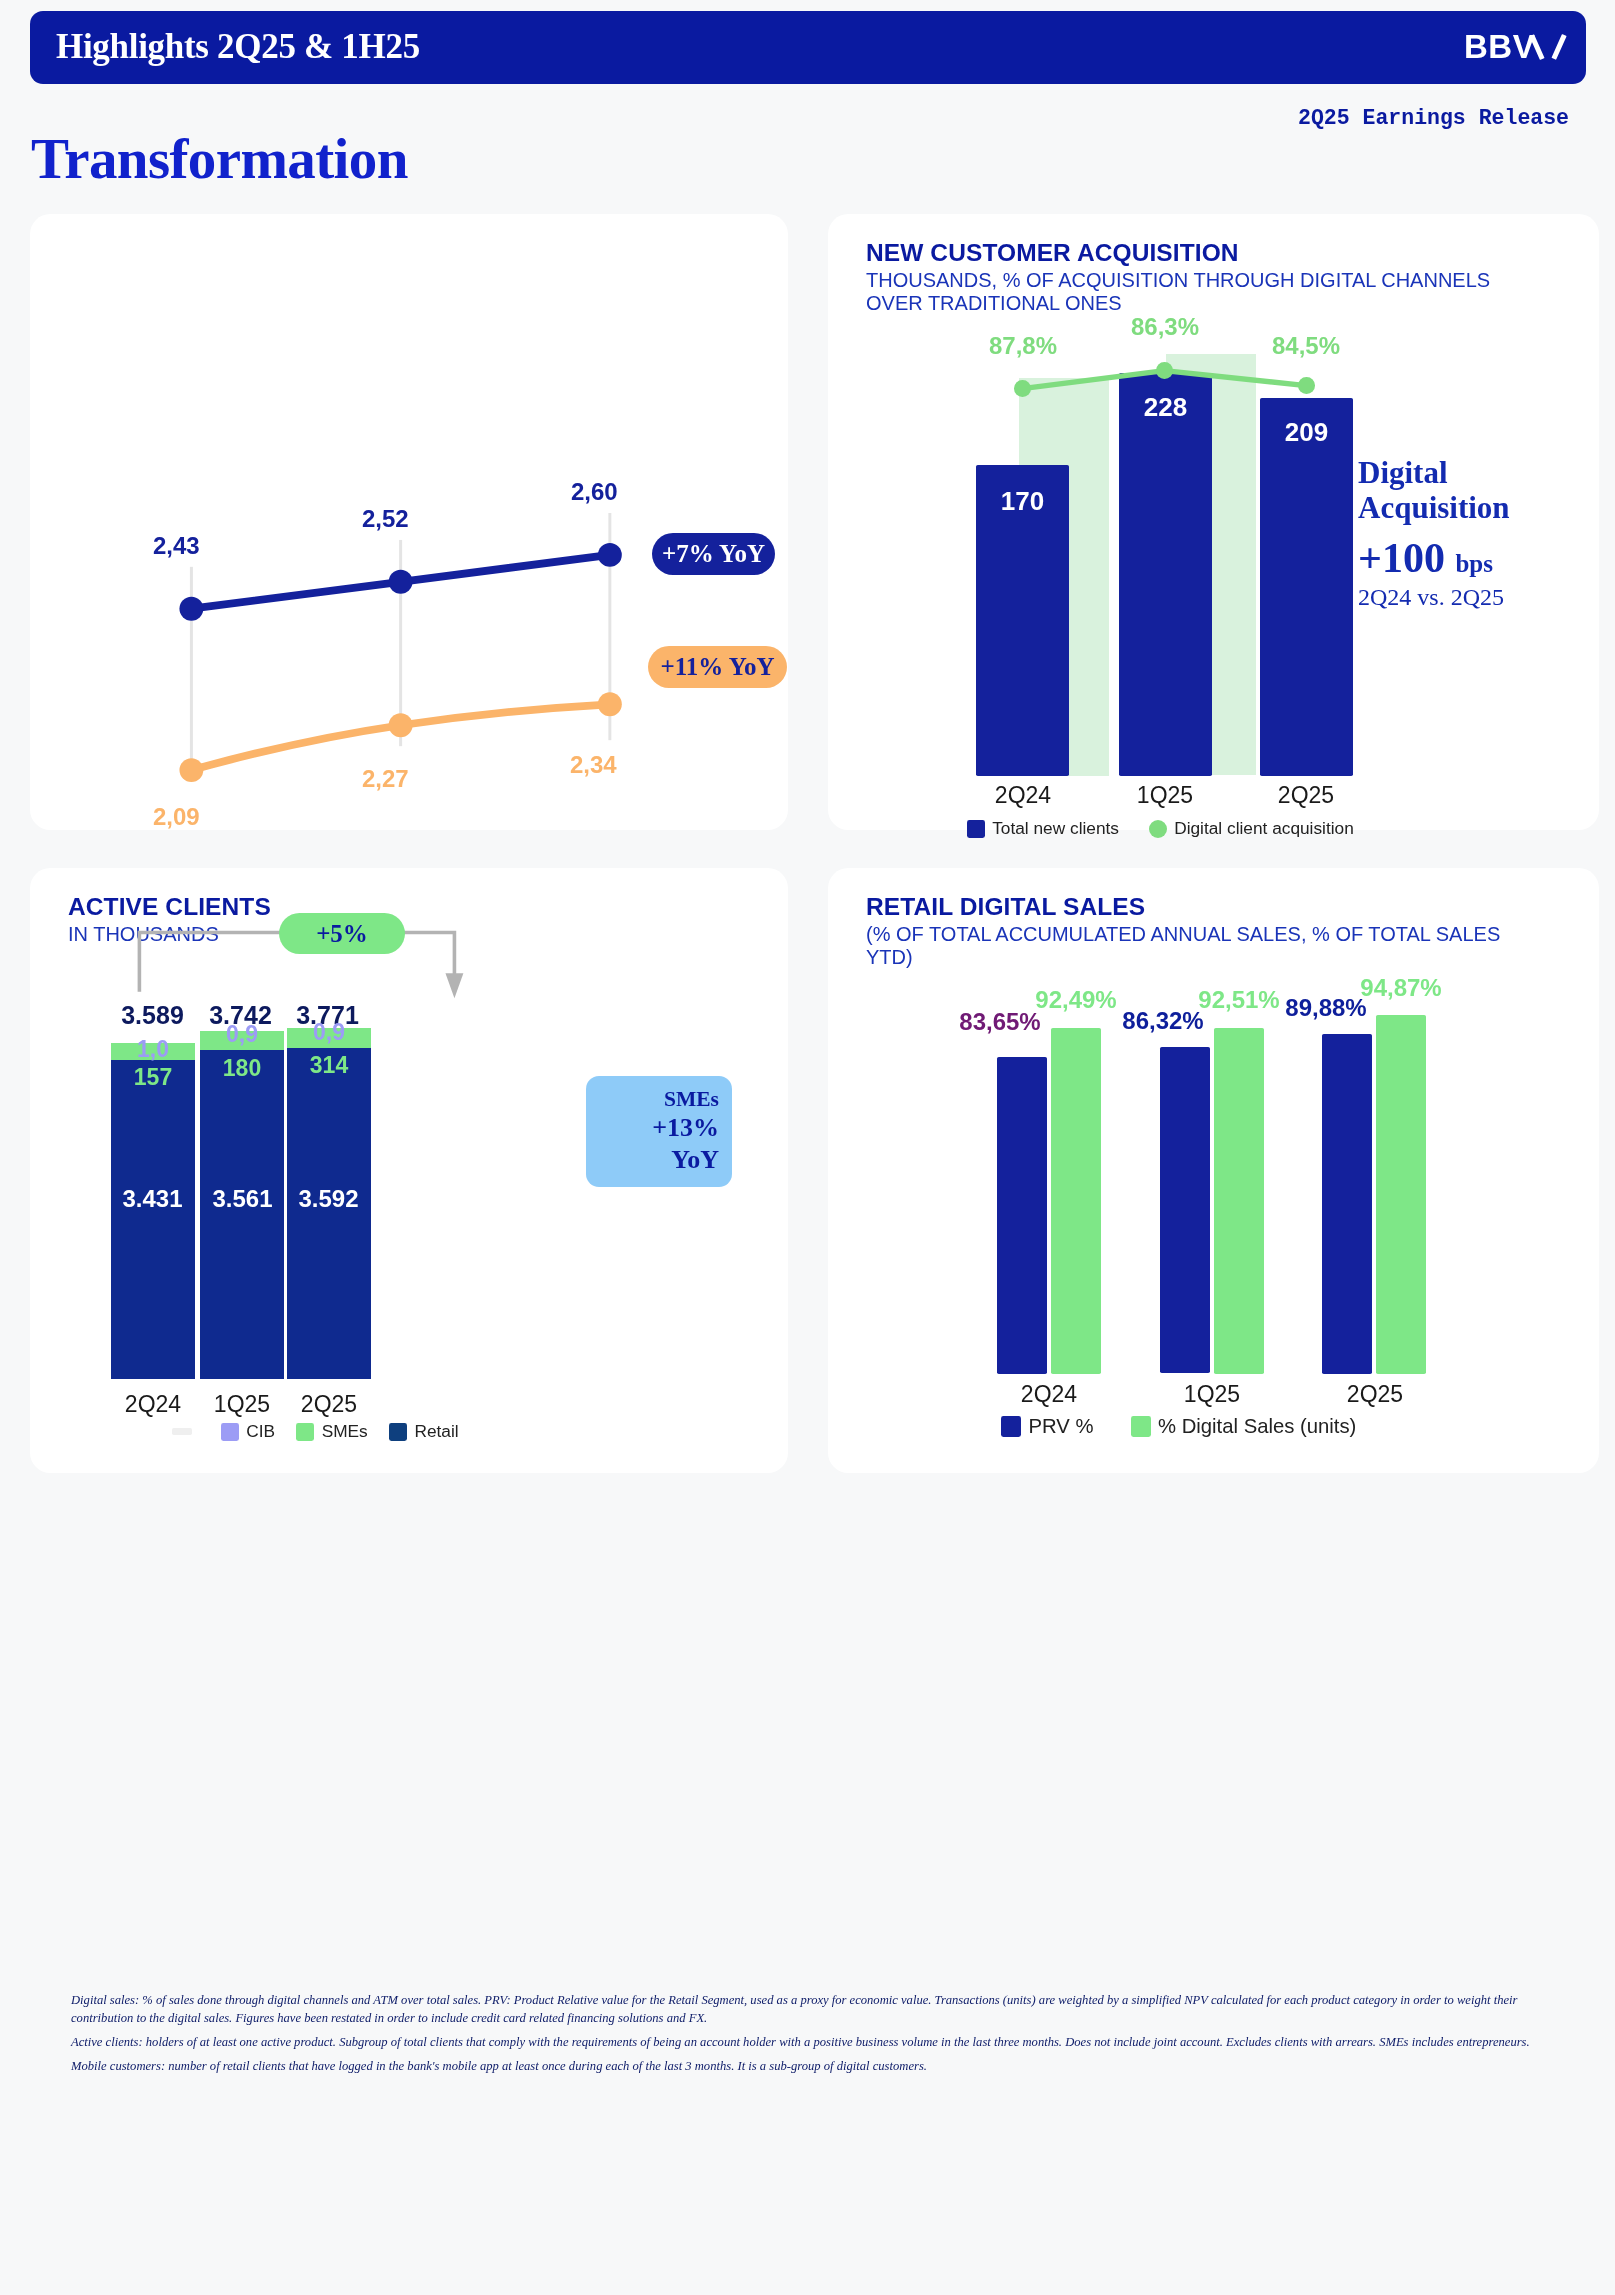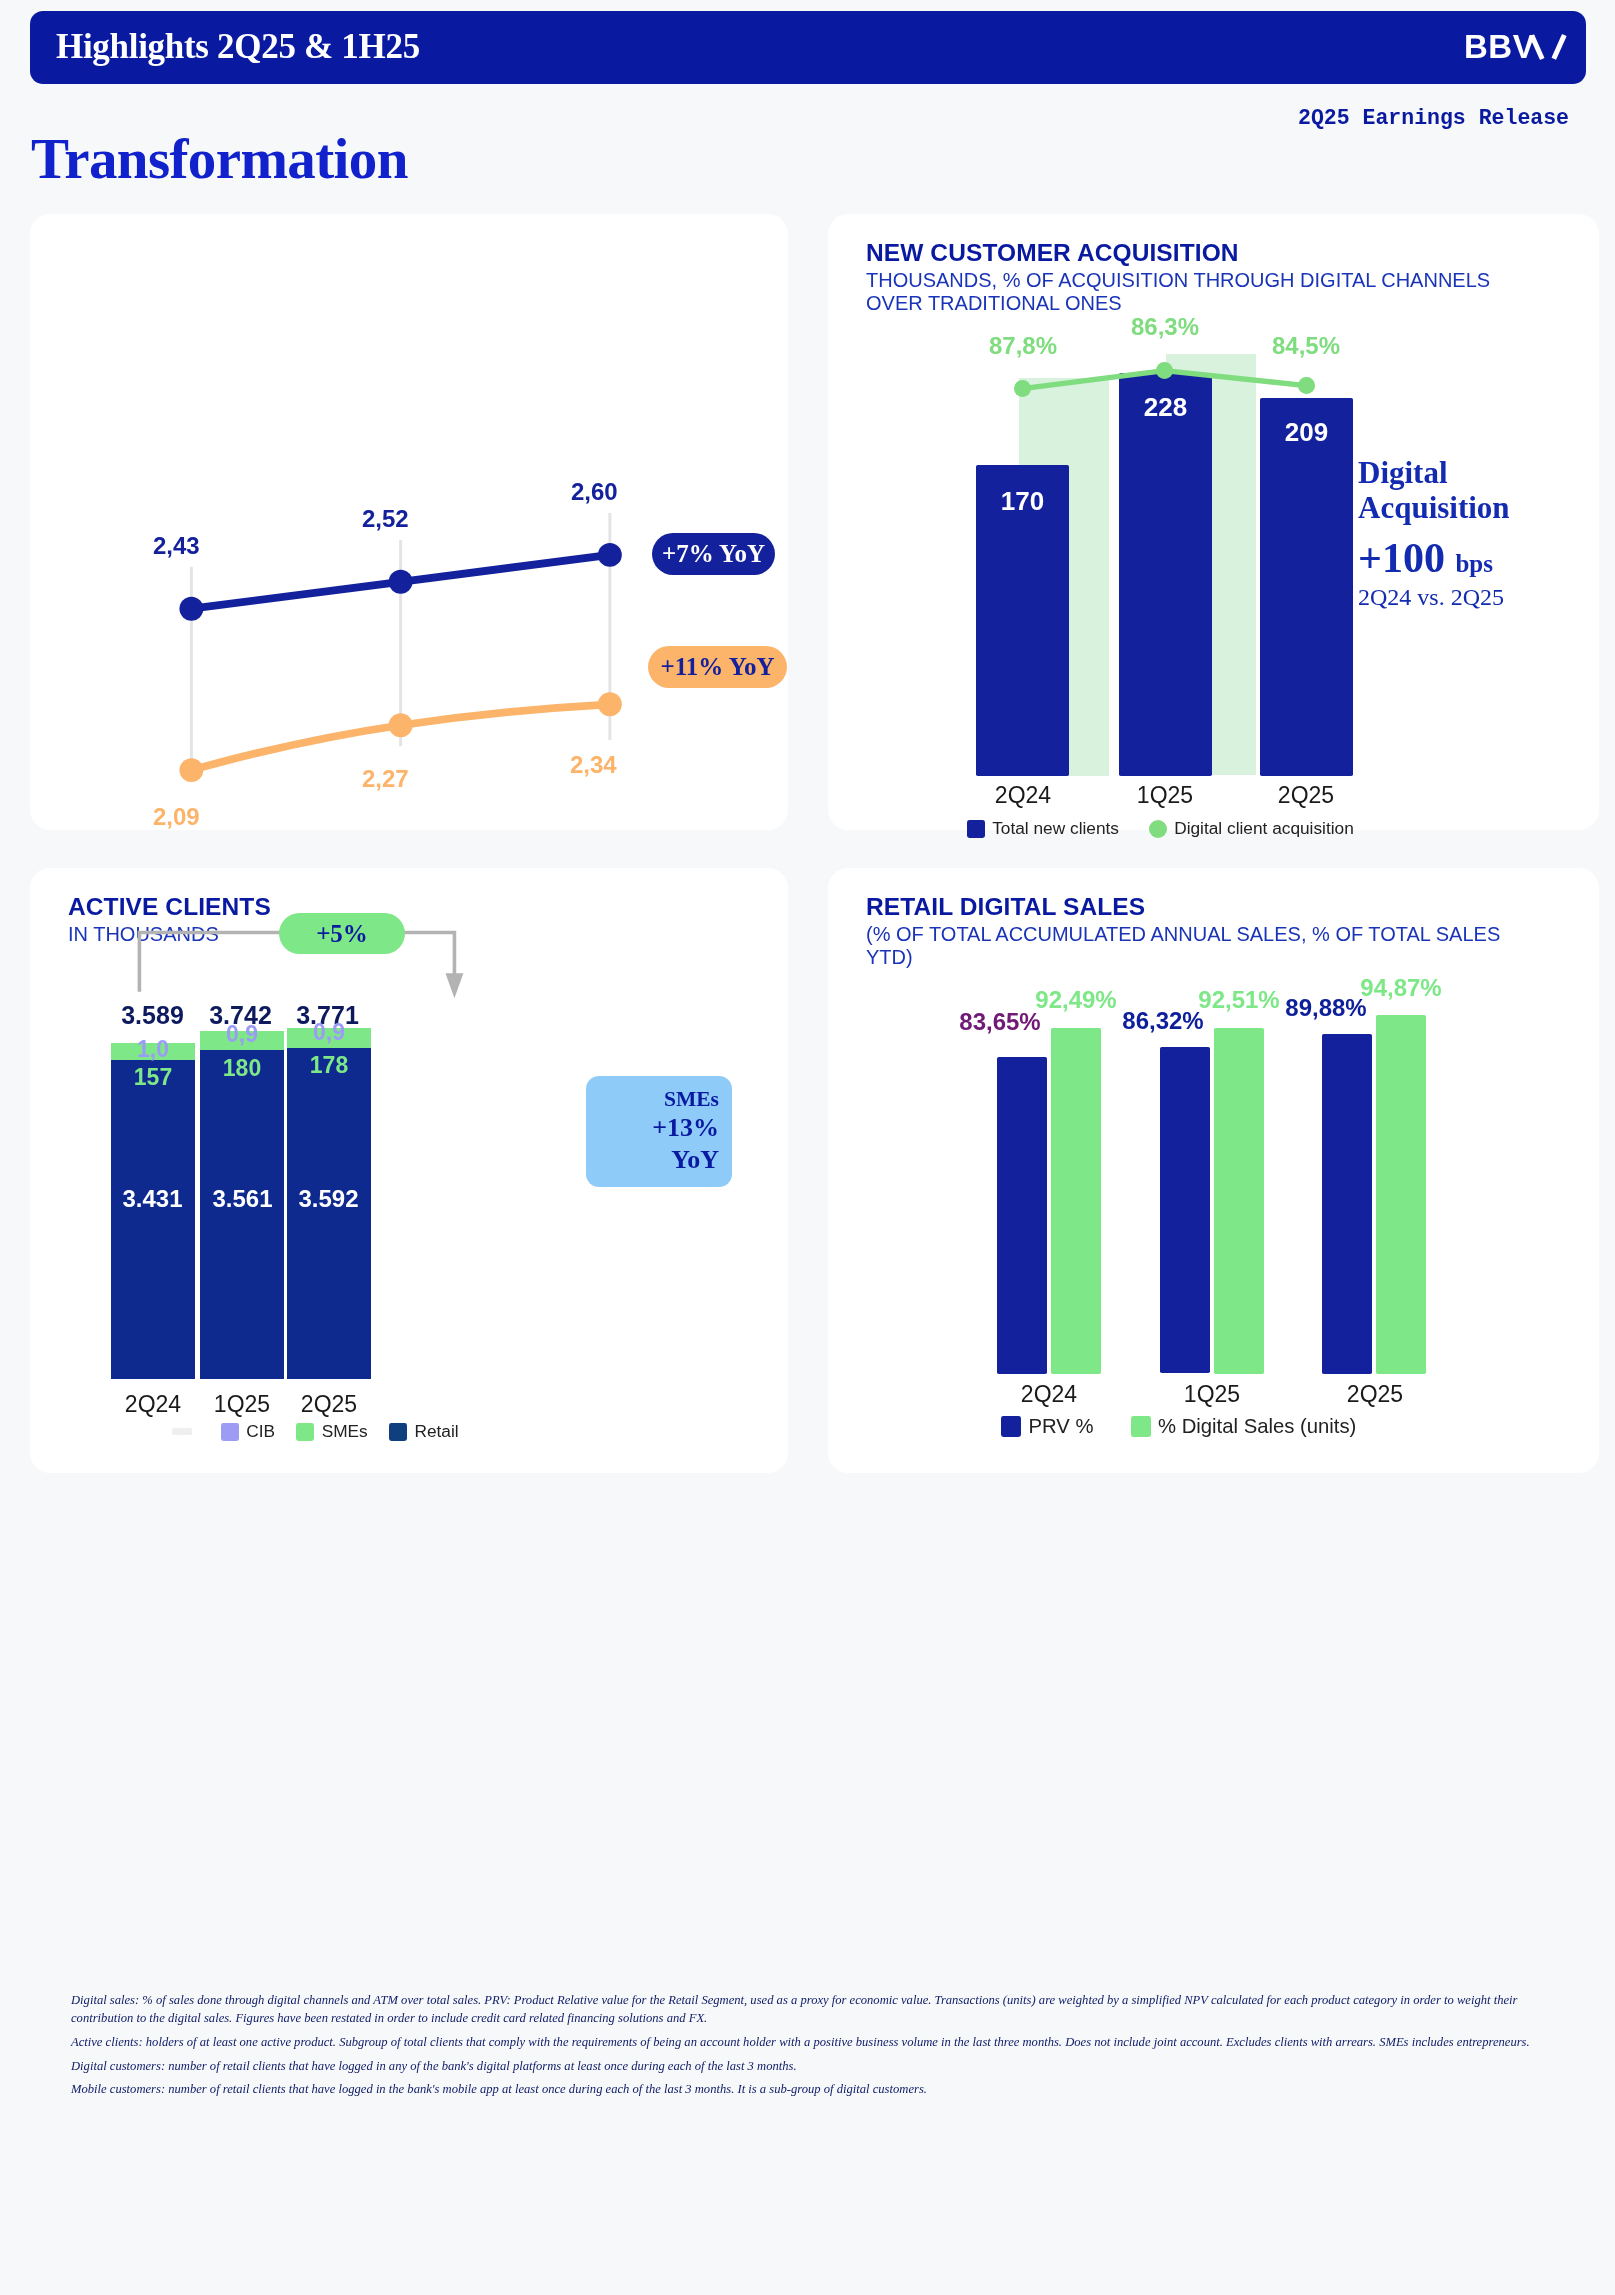--- a/index.html
+++ b/index.html
@@ -297,21 +297,21 @@
 
     <div class="bar" style="left:257px; top:160px; width:84px; height:20px; background:#7ee787; border-radius:0;"></div>
     <div class="bar" style="left:257px; top:180px; width:84px; height:331px; background:#0f2a8f; border-radius:0;"></div>
 
     <div class="seg-lab" style="left:81px; top:168px; width:84px; color:#9c9cf5;">1,0</div>
     <div class="seg-lab" style="left:170px; top:153px; width:84px; color:#9c9cf5;">0,9</div>
     <div class="seg-lab" style="left:257px; top:151px; width:84px; color:#9c9cf5;">0,9</div>
 
     <div class="seg-lab" style="left:81px; top:196px; width:84px; color:#7ee787;">157</div>
     <div class="seg-lab" style="left:170px; top:187px; width:84px; color:#7ee787;">180</div>
-    <div class="seg-lab" style="left:257px; top:184px; width:84px; color:#7ee787;">178</div>
+    <div class="seg-lab" style="left:257px; top:184px; width:84px; color:#7ee787;">314</div>
 
     <div class="seg-lab" style="left:76px; top:317px; width:93px; color:#ffffff; font-size:24px;">3.431</div>
     <div class="seg-lab" style="left:166px; top:317px; width:93px; color:#ffffff; font-size:24px;">3.561</div>
     <div class="seg-lab" style="left:252px; top:317px; width:93px; color:#ffffff; font-size:24px;">3.592</div>
 
     <div class="sme-badge" style="left:556px; top:208px; width:146px;">
       <div class="l1">SMEs</div>
       <div class="l2">+13% YoY</div>
     </div>
 
@@ -372,18 +372,17 @@
       <div class="legend-item">
         <span class="legend-swatch-sq" style="background:#7ee787;width:20.3px;height:20.3px;"></span>
         <span class="legend-text" style="font-size:20.3px;">% Digital Sales (units)</span>
       </div>
     </div>
   </div>
 
   <div class="footnotes">
     <p>Digital sales: % of sales done through digital channels and ATM over total sales. PRV: Product Relative value for the Retail Segment, used as a proxy for economic value. Transactions (units) are weighted by a simplified NPV calculated for each product category in order to weight their contribution to the digital sales. Figures have been restated in order to include credit card related financing solutions and FX.</p>
     <p>Active clients: holders of at least one active product. Subgroup of total clients that comply with the requirements of being an account holder with a positive business volume in the last three months. Does not include joint account. Excludes clients with arrears. SMEs includes entrepreneurs.</p>
-    <p>Digital customers: number of retail clients that have logged in any of the bank's digital platforms at least once during each of the last 3 months.</p>
     <p>Mobile customers: number of retail clients that have logged in the bank's  mobile app at least once during each of the last 3 months. It is a sub-group of digital customers.</p>
   </div>
 
 </div>
 
 
 </body></html>

